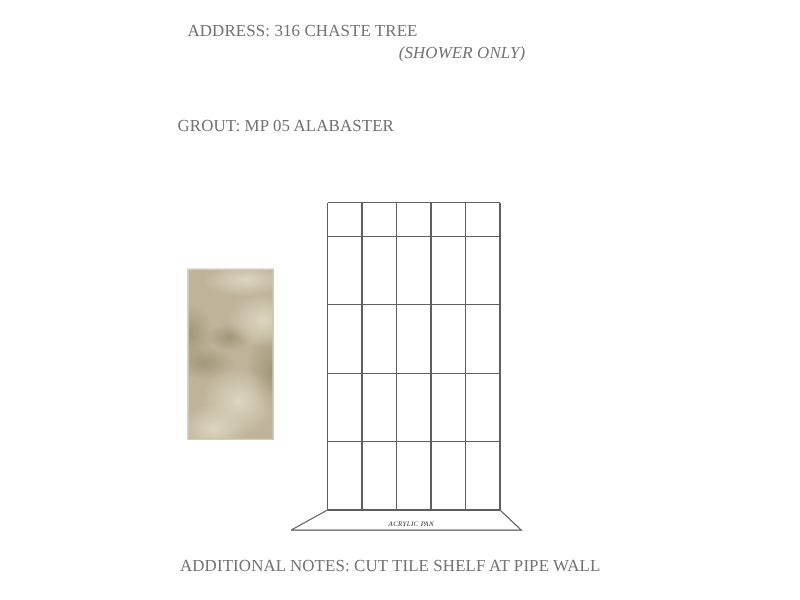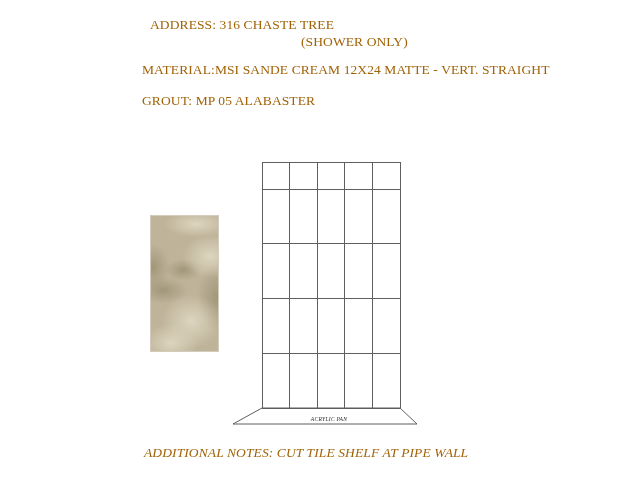--- a/index.html
+++ b/index.html
@@ -7,34 +7,34 @@
     padding: 0;
     background: #ffffff;
   }
   .page {
     position: relative;
     width: 640px;
     height: 480px;
     background: #ffffff;
     overflow: hidden;
     font-family: "Liberation Serif", serif;
-    color: #a16207;
+    color: #737373;
   }
   .txt {
     position: absolute;
     font-size: 13.5px;
     line-height: 15px;
     white-space: nowrap;
     letter-spacing: 0.1px;
   }
   .address-line { left: 150px; top: 17px; }
-  .scope-note   { left: 301px; top: 34px; }
+  .scope-note   { left: 319px; top: 34px; font-style: italic; }
   .material-line{ left: 142px; top: 62px; }
   .grout-line   { left: 142px; top: 93px; }
-  .notes-line   { left: 144px; top: 445px; font-style: italic; }
+  .notes-line   { left: 144px; top: 445px; }
 
   .tile-sample {
     position: absolute;
     left: 150px;
     top: 215px;
     width: 69px;
     height: 137px;
     border: 1px solid #d3ccba;
     box-sizing: border-box;
     background:
@@ -76,21 +76,20 @@
 </style>
 </head>
 <body>
 
 <div class="page">
 
   <div class="txt address-line">ADDRESS: 316 CHASTE TREE</div>
 
   <div class="txt scope-note">(SHOWER ONLY)</div>
 
-  <div class="txt material-line">MATERIAL:MSI SANDE CREAM 12X24 MATTE - VERT. STRAIGHT</div>
 
   <div class="txt grout-line">GROUT: MP 05 ALABASTER</div>
 
   <div class="tile-sample"></div>
 
   <svg class="layout-svg" viewBox="0 0 194 272" xmlns="http://www.w3.org/2000/svg">
     <g id="grid-lines">
         <line x1="34" y1="4" x2="34" y2="250" class="gridline"></line>
         <line x1="61.6" y1="4" x2="61.6" y2="250" class="gridline"></line>
         <line x1="89.2" y1="4" x2="89.2" y2="250" class="gridline"></line>

